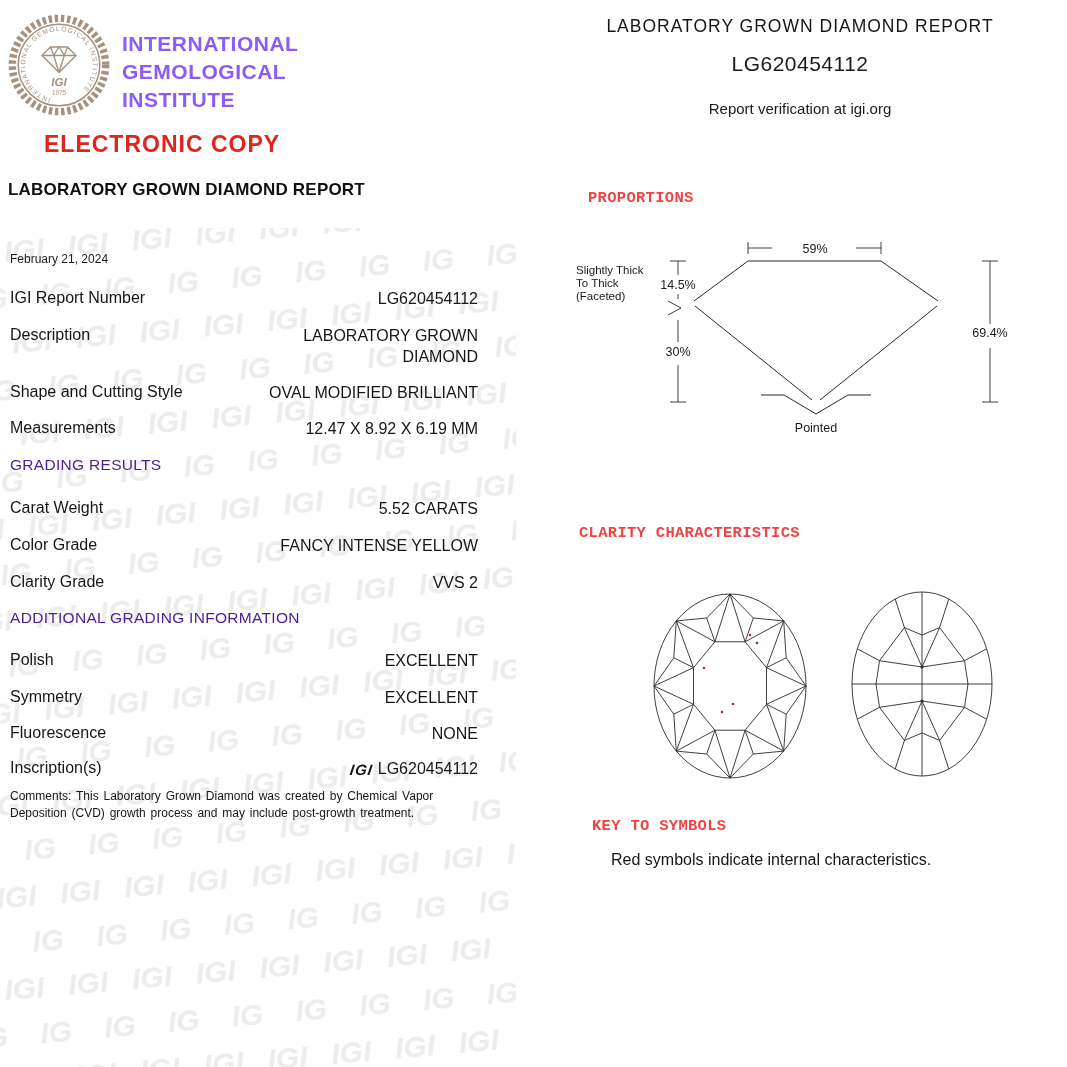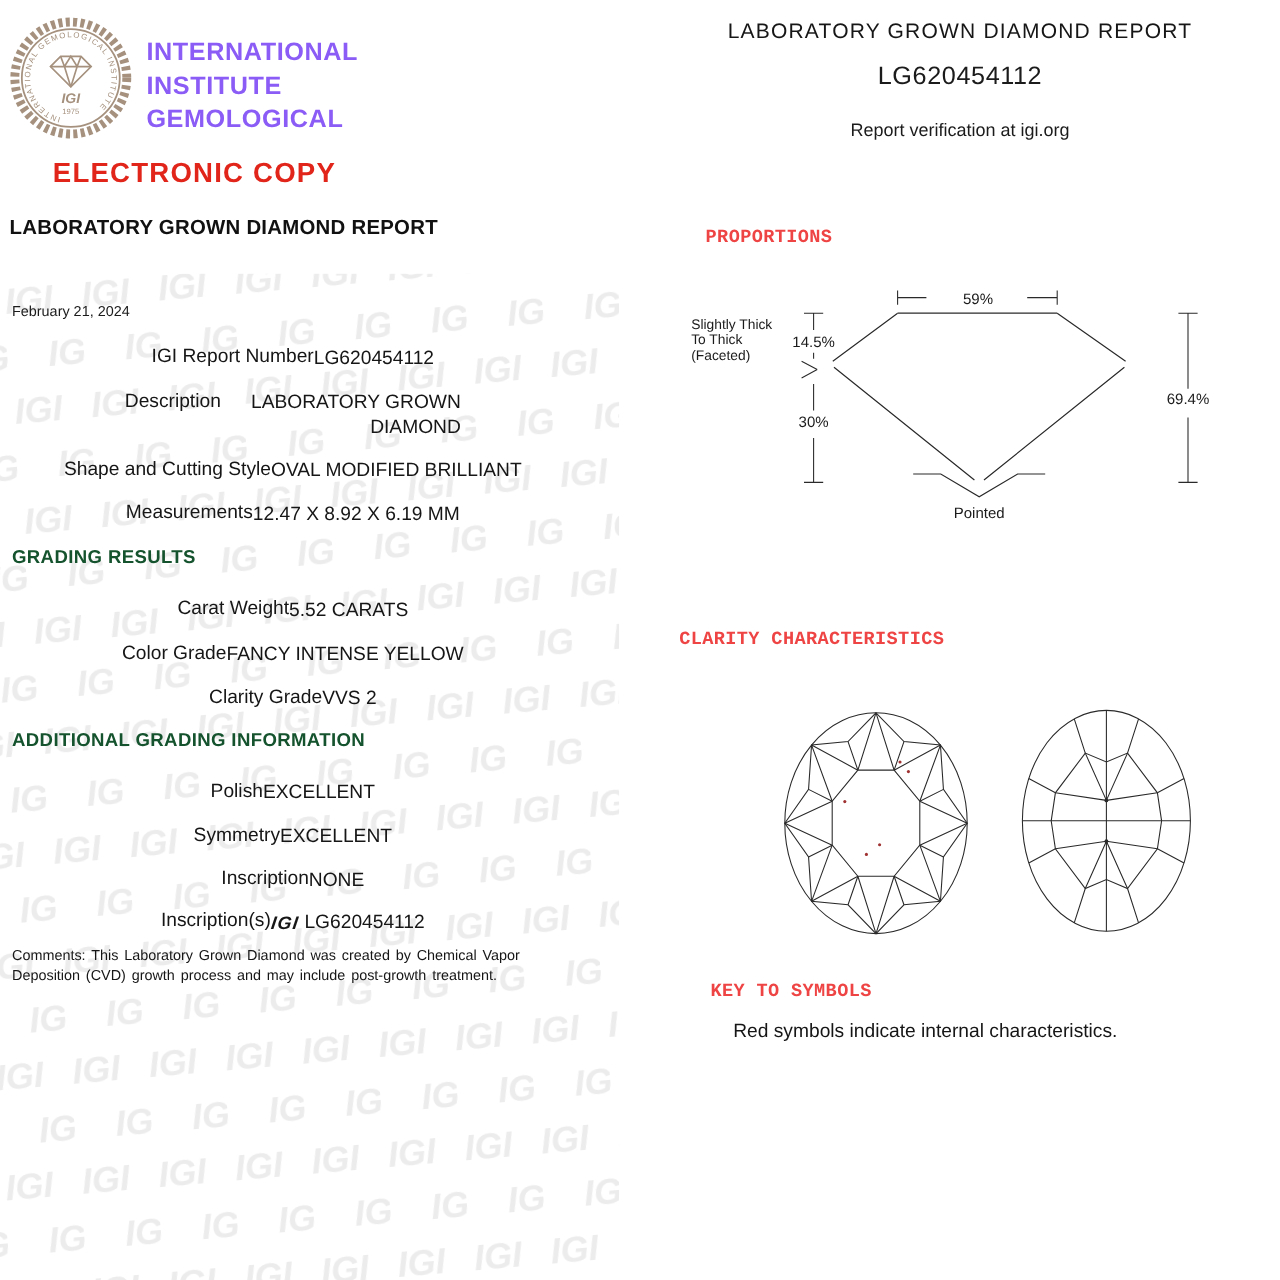--- a/index.html
+++ b/index.html
@@ -16,40 +16,40 @@
   .electronic-copy{position:absolute;left:44px;top:131px;font-size:23px;font-weight:700;
          color:#e1251b;letter-spacing:1px;}
   .left-title{position:absolute;left:8px;top:180px;font-size:17px;font-weight:700;
          letter-spacing:.2px;color:#111;}
   
   .left-panel{position:absolute;left:0;top:228px;width:516px;height:839px;}
   .wm-svg{position:absolute;left:0;top:0;}
   .wmt{font-family:"Liberation Sans",sans-serif;font-style:italic;font-weight:700;
        font-size:30px;fill:#ececec;}
   .panel-content{position:absolute;left:0;top:0;width:100%;height:100%;}
-  .row{position:absolute;left:10px;right:38px;display:flex;justify-content:center;
+  .row{position:absolute;left:10px;right:38px;display:flex;justify-content:space-between;
        align-items:flex-start;font-size:16px;color:#161616;}
   .row .lbl{white-space:nowrap;}
   .row .val{text-align:right;max-width:215px;line-height:1.3;}
   .date-row{position:absolute;left:10px;font-size:12px;}
-  .sec-head{position:absolute;left:10px;font-size:15.5px;font-weight:700;
-            letter-spacing:.3px;color:#14532d;}
+  .sec-head{position:absolute;left:10px;font-size:15.5px;font-weight:400;
+            letter-spacing:.3px;color:#4c1d95;}
   .inscription-val{display:flex;align-items:center;gap:5px;}
   .igi-mono{font-style:italic;font-weight:700;transform:skewX(-8deg);
             font-size:15px;letter-spacing:1px;}
   .comments{position:absolute;left:10px;width:438px;font-size:12px;line-height:1.38;
             color:#161616;word-spacing:1.5px;}
   
   .right-header{position:absolute;left:560px;top:16px;width:480px;text-align:center;}
   .rh-title{font-size:17.5px;letter-spacing:1px;color:#161616;}
   .rh-number{font-size:21px;margin-top:15px;letter-spacing:.5px;}
   .rh-verify{font-size:15px;margin-top:24px;}
   .r-head{position:absolute;font-size:15.5px;font-weight:700;letter-spacing:.3px;color:#ef4444;font-family:Liberation Mono, monospace;}
   .prop-head{left:588px;top:189px;}
-  .clar-head{left:566px;top:524px;}
+  .clar-head{left:579px;top:524px;}
   .key-head{left:592px;top:817px;}
   .prop-svg{position:absolute;left:560px;top:224px;}
   .crown-svg{position:absolute;left:645px;top:589px;}
   .pav-svg{position:absolute;left:847px;top:587px;}
   .key-lines{position:absolute;left:611px;top:849px;font-size:16px;line-height:1.35;color:#161616;}
   
   .ln{stroke:#2a2a2a;stroke-width:1;fill:none;}
   .ln-thin{stroke:#2a2a2a;stroke-width:.9;fill:none;}
   .dia-txt{font-family:"Liberation Sans",sans-serif;font-size:12.5px;fill:#1b1b1b;}
   .dia-txt-s{font-family:"Liberation Sans",sans-serif;font-size:11.5px;fill:#1b1b1b;}
@@ -72,22 +72,22 @@
   <g class="seal-tan" stroke-width="1.3">
     <path d="M42,33 L58,33 L66,41 L50,57 L34,41 Z"></path>
     <path d="M42,33 L45,41 L50,57 M58,33 L55,41 L50,57 M34,41 L45,41 L55,41 L66,41 M45,41 L50,33 L55,41"></path>
   </g>
   <text x="50" y="70" text-anchor="middle" class="seal-txt" font-size="11" font-style="italic" font-weight="700">IGI</text>
   <text x="50" y="78.5" text-anchor="middle" class="seal-txt" font-size="6">1975</text>
 </svg>
 
 <div class="brand">
   <div>INTERNATIONAL</div>
+  <div>GEMOLOGICAL</div>
   <div>INSTITUTE</div>
-  <div>GEMOLOGICAL</div>
 </div>
 
 <div class="electronic-copy">ELECTRONIC COPY</div>
 
 <div class="left-title">LABORATORY GROWN DIAMOND REPORT</div>
 
 <div class="left-panel">
   <svg class="wm-svg" width="516" height="839">
     <defs>
       <pattern id="wm" width="64" height="92" patternUnits="userSpaceOnUse" patternTransform="rotate(-5)">
@@ -137,21 +137,21 @@
 
     <div class="row" style="top:423px">
       <span class="lbl">Polish</span>
       <span class="val">EXCELLENT</span>
     </div>
     <div class="row" style="top:460px">
       <span class="lbl">Symmetry</span>
       <span class="val">EXCELLENT</span>
     </div>
     <div class="row" style="top:496px">
-      <span class="lbl">Inscription</span>
+      <span class="lbl">Fluorescence</span>
       <span class="val">NONE</span>
     </div>
 
     <div class="row" style="top:531px">
       <span class="lbl">Inscription(s)</span>
       <span class="val inscription-val">
         <span class="igi-mono">IGI</span>
         <span>LG620454112</span>
       </span>
     </div>

